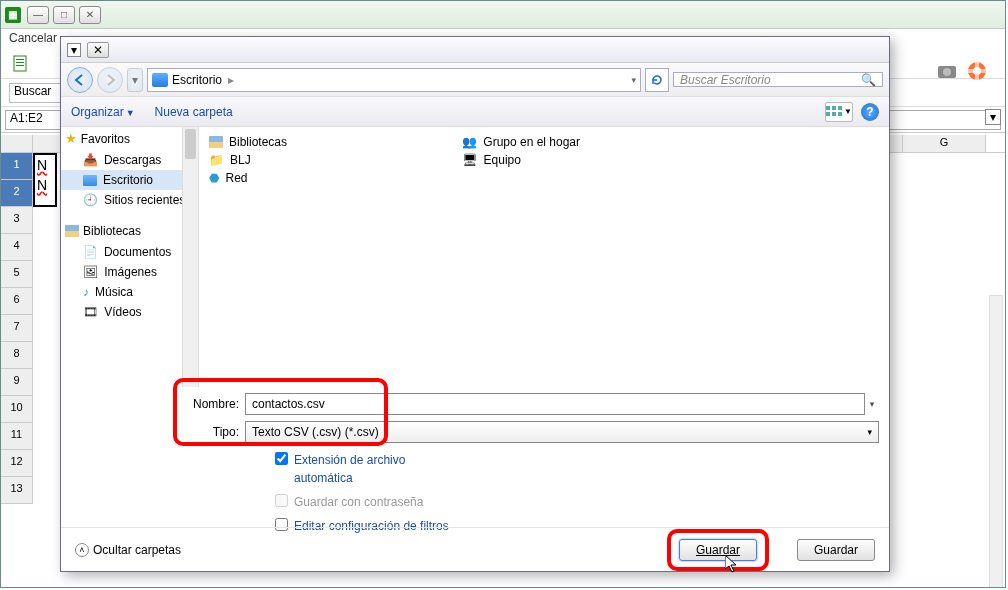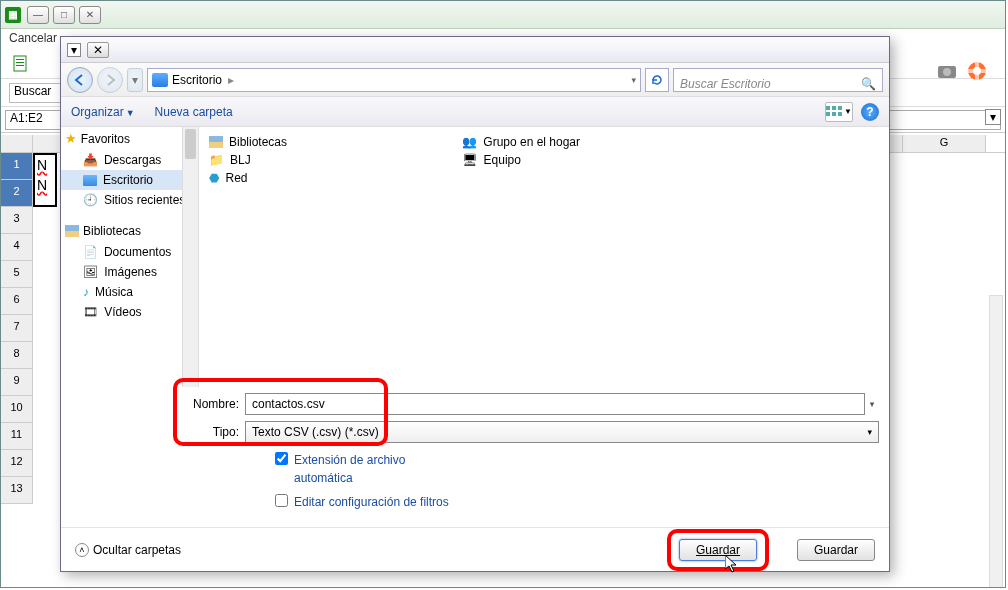--- a/index.html
+++ b/index.html
@@ -46,21 +46,21 @@
 .dlg-titlebar .dlg-title { flex:1;color:#333;}
 .dlg-close { width:22px;height:16px;border:1px solid #999;border-radius:2px;background:linear-gradient(#fff,#ddd);display:flex;align-items:center;justify-content:center;cursor:pointer;}
 
 .nav-row { height:34px;display:flex;align-items:center;padding:0 6px;gap:4px;background:linear-gradient(#fafafa,#eee);border-bottom:1px solid #ddd;}
 .nav-btn { width:26px;height:26px;border-radius:13px;border:1px solid #9ab;background:radial-gradient(#eef5ff,#cfe0f0);display:flex;align-items:center;justify-content:center;cursor:pointer;}
 .nav-btn.small { width:16px;height:24px;border-radius:3px;}
 .breadcrumb { flex:1;height:24px;border:1px solid #aac;background:#fff;display:flex;align-items:center;padding:0 4px;gap:4px;}
 .bc-icon { width:16px;height:14px;background:linear-gradient(#5bb0ff,#2a7de0);border-radius:2px;}
 .bc-sep { color:#888;margin:0 2px;}
 .refresh-btn { width:24px;height:24px;border:1px solid #aac;background:#fff;display:flex;align-items:center;justify-content:center;cursor:pointer;}
-.search-box { width:210px;height:24px;border:1px solid #aac;background:#fff;display:flex;align-items:flex-end;padding:0 6px;color:#888;font-style:italic;}
+.search-box { width:210px;height:15px;border:1px solid #aac;background:#fff;display:flex;align-items:flex-start;padding:0 6px;color:#888;font-style:italic;}
 .search-box .mag { margin-left:auto;color:#2a7de0;font-style:normal;}
 
 .toolbar-row { height:30px;display:flex;align-items:center;padding:0 10px;gap:20px;background:linear-gradient(#f8f8fc,#eaeaf0);border-bottom:1px solid #ddd;}
 .tb-link { color:#1a4ea0;cursor:pointer;}
 .tb-link .arrow { font-size:9px;margin-left:2px;}
 .tb-right { margin-left:auto;display:flex;align-items:center;gap:8px;}
 .view-btn { width:28px;height:20px;border:1px solid #bbb;background:#fff;border-radius:2px;display:flex;align-items:center;justify-content:center;cursor:pointer;}
 .help-btn { width:18px;height:18px;border-radius:9px;background:radial-gradient(#5bb0ff,#1a6ad0);color:#fff;display:flex;align-items:center;justify-content:center;font-weight:bold;cursor:pointer;}
 
 .dlg-body { display:flex; height:260px; }
@@ -320,20 +320,24 @@
       <div class="combo">
         <span>Texto CSV (.csv) (*.csv)</span>
         <span class="arrow">▾</span>
       </div>
     </div>
     <div class="checks">
       <div class="check-row">
         <input type="checkbox" checked="" style="">
         <span>Extensión de archivo automática</span>
       </div>
+      <div class="check-row disabled">
+        <input type="checkbox" disabled="" style="">
+        <span>Guardar con contraseña</span>
+      </div>
       <div class="check-row">
         <input type="checkbox" style="">
         <span>Editar configuración de filtros</span>
       </div>
     </div>
   </div>
 
   <div class="dlg-footer">
     <div class="hide-folders">
       <span class="chev">˄</span>

